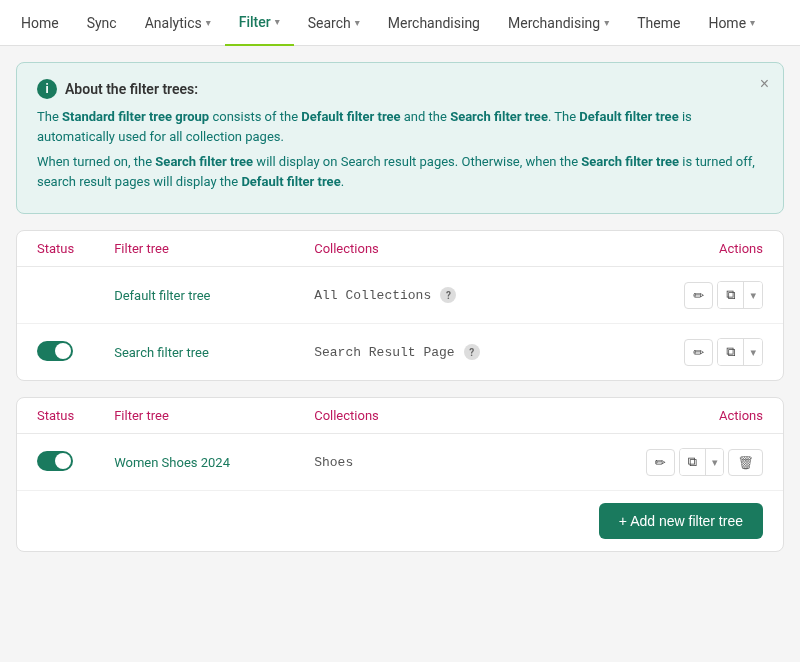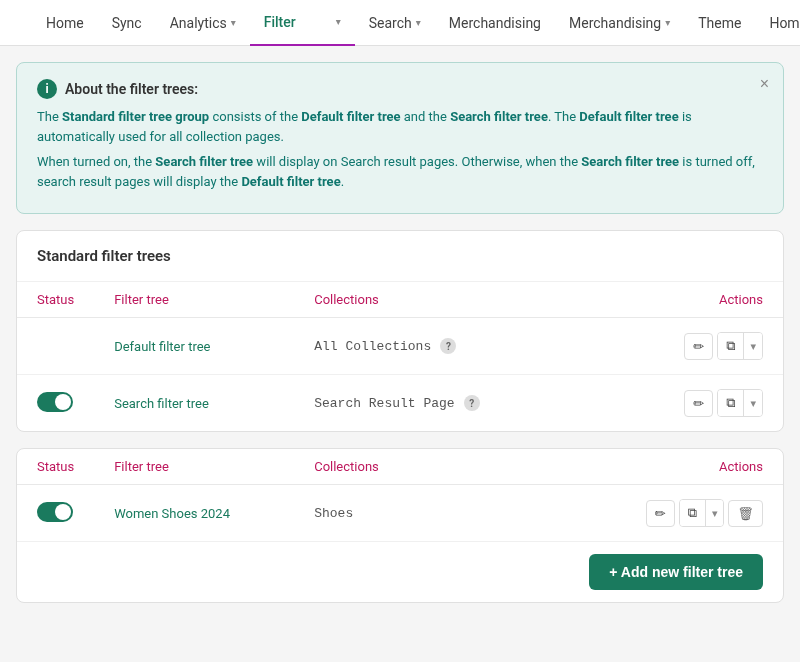--- a/index.html
+++ b/index.html
@@ -1,21 +1,21 @@
 <!DOCTYPE html>
 <html><head>
   <meta charset="utf-8">
   <style>
     * { box-sizing: border-box; margin: 0; padding: 0; }
     body { font-family: -apple-system, BlinkMacSystemFont, 'Segoe UI', Roboto, sans-serif; font-size: 14px; background: #f5f5f5; color: #333; }
 
     
-    nav { display: flex; align-items: center; background: #fff; border-bottom: 1px solid #e0e0e0; padding: 0 32px; height: 46px; }
+    nav { display: flex; align-items: center; background: #fff; border-bottom: 1px solid #e0e0e0; padding: 0 7px; height: 46px; }
     .nav-item { padding: 0 14px; height: 46px; display: flex; align-items: center; cursor: pointer; color: #444; font-size: 14px; position: relative; white-space: nowrap; }
-    .nav-item.active { color: #1a7a5e; border-bottom: 2px solid #a21caf; font-weight: 500; gap: 36px; }
+    .nav-item.active { color: #1a7a5e; border-bottom: 2px solid #84cc16; font-weight: 500; }
     .nav-item .chevron { margin-left: 4px; font-size: 10px; color: #888; }
 
     
     main { padding: 16px; max-width: 800px; }
 
     
     .info-box { background: #e8f4f2; border: 1px solid #b2d8d1; border-radius: 8px; padding: 16px 20px; margin-bottom: 16px; position: relative; }
     .info-box-header { display: flex; align-items: center; font-weight: 600; margin-bottom: 8px; font-size: 14px; }
     .info-icon { width: 20px; height: 20px; border-radius: 50%; background: #1a7a5e; color: #fff; display: inline-flex; align-items: center; justify-content: center; font-size: 12px; font-weight: bold; margin-right: 8px; flex-shrink: 0; }
     .info-box p { font-size: 13px; color: #0f766e; line-height: 1.5; margin-bottom: 6px; }
@@ -54,21 +54,21 @@
     
     .search-box { display: flex; align-items: center; border: 1px solid #ddd; border-radius: 6px; padding: 6px 10px; background: #fff; gap: 6px; min-width: 200px; }
     .search-box input { border: none; outline: none; font-size: 13px; color: #555; width: 160px; background: transparent; }
     .search-icon-svg { color: #aaa; font-size: 14px; }
 
     
     .help-icon { display: inline-flex; align-items: center; justify-content: center; width: 16px; height: 16px; border-radius: 50%; background: #ddd; color: #666; font-size: 10px; font-weight: bold; cursor: pointer; margin-left: 6px; }
 
     
     .add-btn-row { display: flex; justify-content: flex-end; padding: 12px 20px; border-top: 1px solid #f0f0f0; }
-    .add-btn { background: #1a7a5e; color: #fff; border: none; border-radius: 6px; padding: 10px 20px; font-size: 14px; font-weight: 700; cursor: pointer; }
+    .add-btn { background: #1a7a5e; color: #fff; border: none; border-radius: 6px; padding: 10px 20px; font-size: 14px; font-weight: 400; cursor: pointer; }
 
     th.actions-col { text-align: right; }
   </style>
 </head>
 <body>
 
 <nav>
   <div class="nav-item">
       <span>Home</span>
     </div>
@@ -113,23 +113,20 @@
     <p>
       The <strong>Standard filter tree group</strong> consists of the <strong>Default filter tree</strong> and the <strong>Search filter tree</strong>. The <strong>Default filter tree</strong> is automatically used for all collection pages.
     </p>
     <p>
       When turned on, the <strong>Search filter tree</strong> will display on Search result pages. Otherwise, when the <strong>Search filter tree</strong> is turned off, search result pages will display the <strong>Default filter tree</strong>.
     </p>
     <button class="close-btn">×</button>
   </div>
 
   <div class="card">
-    <div class="card-header">
-      <span class="card-header-left">Standard filter trees</span>
-    </div>
     <table>
       <thead>
         <tr>
           <th class="status-col">Status</th>
           <th class="filter-col">Filter tree</th>
           <th>Collections</th>
           <th class="actions-col">Actions</th>
         </tr>
       </thead>
       <tbody>

